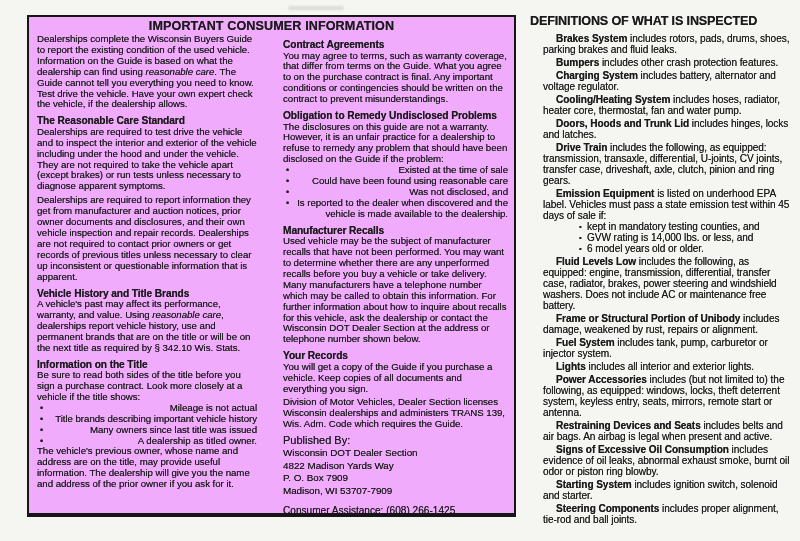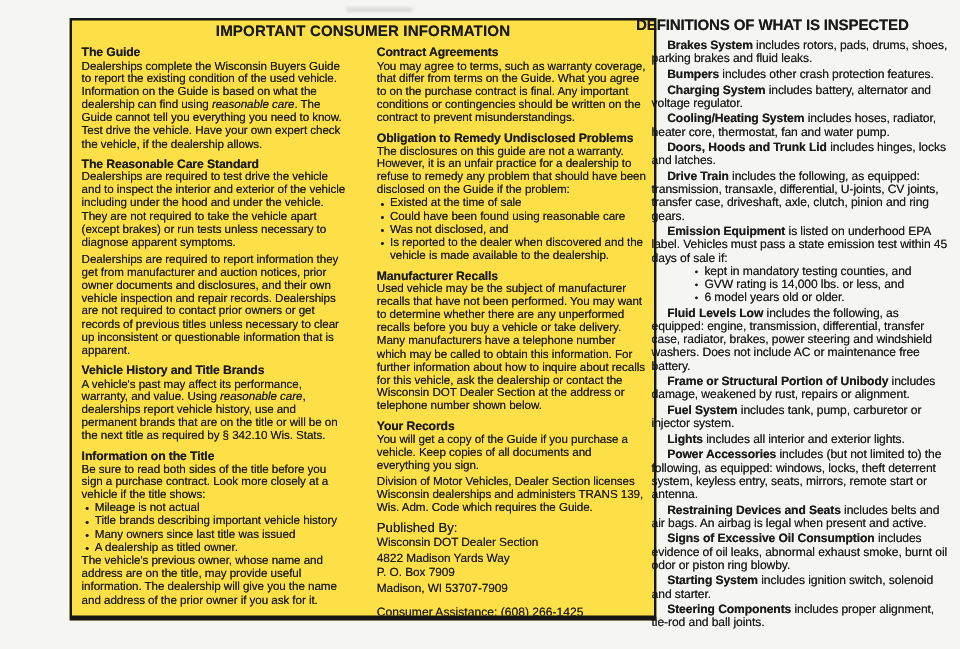--- a/index.html
+++ b/index.html
@@ -9,41 +9,41 @@
     font-family:"Liberation Sans","DejaVu Sans",sans-serif;
     color:#1a1a1a;
     -webkit-font-smoothing:antialiased;
   }
   .fuzz{ text-shadow:0 0 0.35px rgba(25,25,25,.75); }
 
   
   .info-box{
     position:absolute;left:27px;top:15px;width:489px;height:502px;
     border:2px solid #161616;border-bottom-width:4px;
-    box-sizing:border-box;overflow:hidden;background:#fde047;margin-left:31px;
+    box-sizing:border-box;overflow:hidden;background:#f0abfc;
   }
   .box-title{
     text-align:center;font-weight:700;font-size:12.6px;letter-spacing:.1px;
     padding-top:2px;
   }
   .cols{display:flex;padding:1px 6px 0 8px;gap:26px;}
   .col-left{width:220px;flex:0 0 220px;}
   .col-mid{flex:1;min-width:0;}
 
   .col-left h3,.col-mid h3{
     margin:5px 0 0 0;font-size:10.2px;font-weight:700;letter-spacing:-.1px;
     line-height:11.5px;white-space:nowrap;
   }
   .col-left p,.col-mid p{
     margin:0;font-size:9.7px;line-height:10.9px;letter-spacing:-.05px;
   }
   .para-gap{margin-top:3px !important;}
   .it{font-style:italic;}
 
-  .blist{margin:0;}
+  .blist{margin:0;text-align:right;}
   .blist .bi{
     position:relative;font-size:9.7px;line-height:10.9px;letter-spacing:-.05px;
     padding-left:11px;
   }
   .blist .bi::before{content:"•";position:absolute;left:3px;top:0;font-size:9px;}
 
   .pub-line{font-size:9.9px;font-weight:400;line-height:12.6px;letter-spacing:-.05px;}
   .pub-label{font-size:11px;line-height:13px;margin-top:4px;}
   .assist{font-size:10.1px;line-height:12px;margin-top:7px;}
 
@@ -80,21 +80,20 @@
 <div class="artifact a2"></div>
 <div class="artifact a3"></div>
 
 <div class="info-box">
   <div class="box-title">IMPORTANT CONSUMER INFORMATION</div>
   <div class="cols">
 
     <div class="col-left">
 
       <section>
-        <h3>The Guide</h3>
         <p><span>Dealerships complete the Wisconsin Buyers Guide to report the existing condition of the used vehicle. Information on the Guide is based on what the dealership can find using </span><span class="it">reasonable care</span><span>. The Guide cannot tell you everything you need to know. Test drive the vehicle. Have your own expert check the vehicle, if the dealership allows.</span></p>
       </section>
 
       <section>
         <h3>The Reasonable Care Standard</h3>
         <p>Dealerships are required to test drive the vehicle and to inspect the interior and exterior of the vehicle including under the hood and under the vehicle. They are not required to take the vehicle apart (except brakes) or run tests unless necessary to diagnose apparent symptoms.</p>
         <p class="para-gap">Dealerships are required to report information they get from manufacturer and auction notices, prior owner documents and disclosures, and their own vehicle inspection and repair records. Dealerships are not required to contact prior owners or get records of previous titles unless necessary to clear up inconsistent or questionable information that is apparent.</p>
       </section>
 
       <section>

